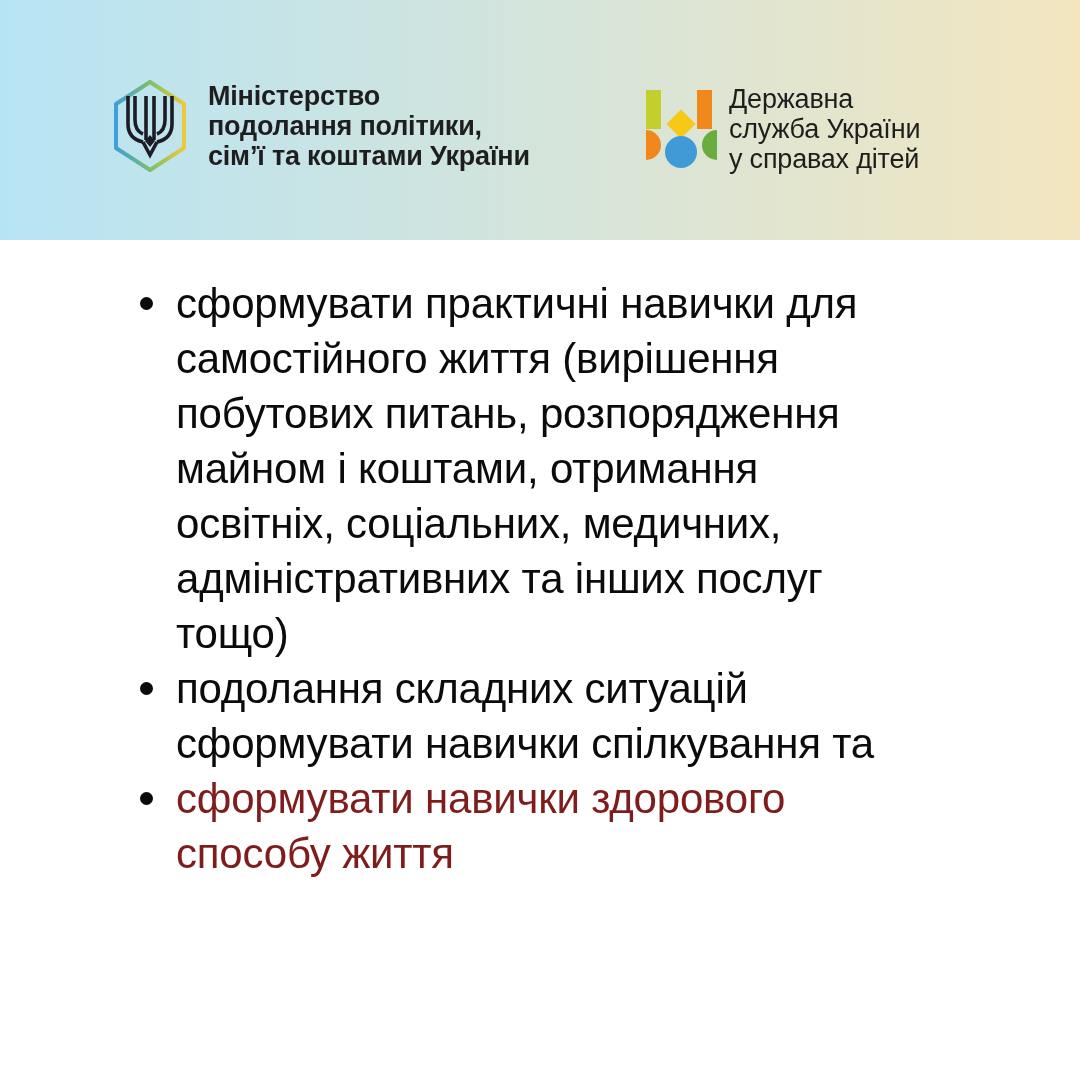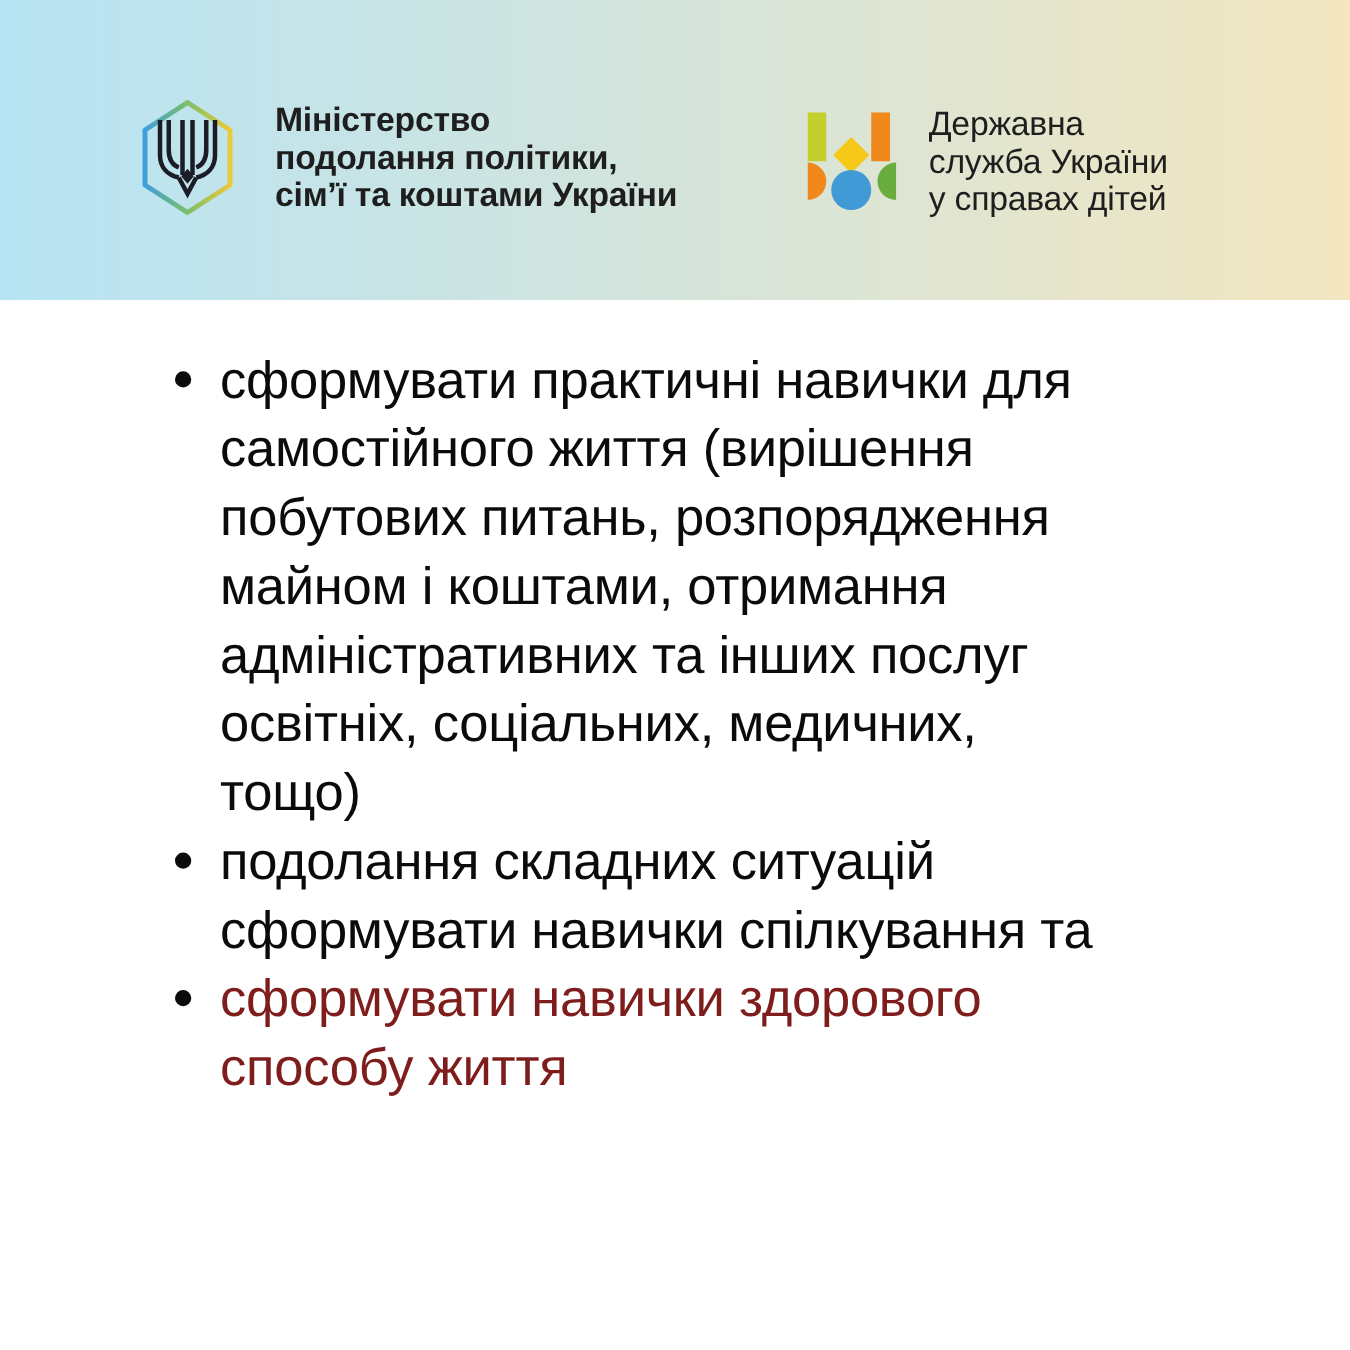--- a/index.html
+++ b/index.html
@@ -15,22 +15,22 @@
   .band {
     position:relative;
     width:1080px; height:240px;
     background:linear-gradient(90deg,#b7e4f4 0%,#d5e4da 52%,#f3e6c0 100%);
   }
   .logo-group {
     position:absolute;
     display:flex;
     align-items:center;
   }
-  .logo-group.ministry { left:110px; top:80px; gap:30px; }
-  .logo-group.service  { left:646px; top:84px; gap:26px; }
+  .logo-group.ministry { left:110px; top:80px; gap:18px; }
+  .logo-group.service  { left:646px; top:84px; gap:12px; }
 
   .logo-text {
     font-size:27px;
     line-height:30px;
     color:#1e1e1e;
     letter-spacing:-0.2px;
     white-space:nowrap;
   }
   .logo-text.bold { font-weight:700; }
 
@@ -108,22 +108,22 @@
 
   <main>
     <ul class="bullets">
         <li>
           <span class="dot" style="background: rgb(11, 11, 11);"></span>
           <div class="item-text" style="color: rgb(11, 11, 11);">
             <div>сформувати практичні навички для</div>
             <div>самостійного життя (вирішення</div>
             <div>побутових питань, розпорядження</div>
             <div>майном і коштами, отримання</div>
+            <div>освітніх, соціальних, медичних,</div>
             <div>адміністративних та інших послуг</div>
-            <div>освітніх, соціальних, медичних,</div>
             <div>тощо)</div>
           </div>
         </li>
         <li>
           <span class="dot" style="background: rgb(11, 11, 11);"></span>
           <div class="item-text" style="color: rgb(11, 11, 11);">
             <div>подолання складних ситуацій</div>
             <div>сформувати навички спілкування та</div>
           </div>
         </li>

